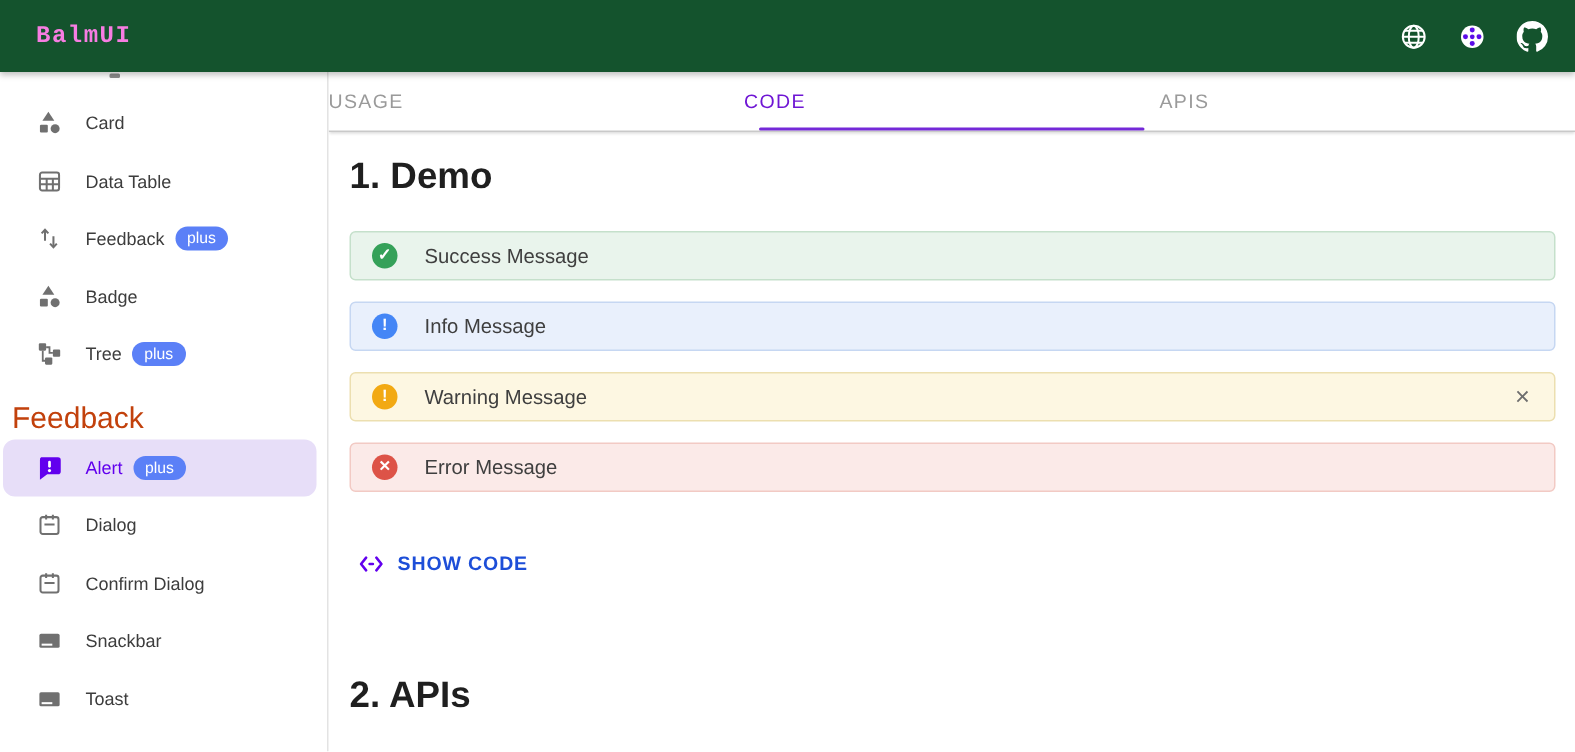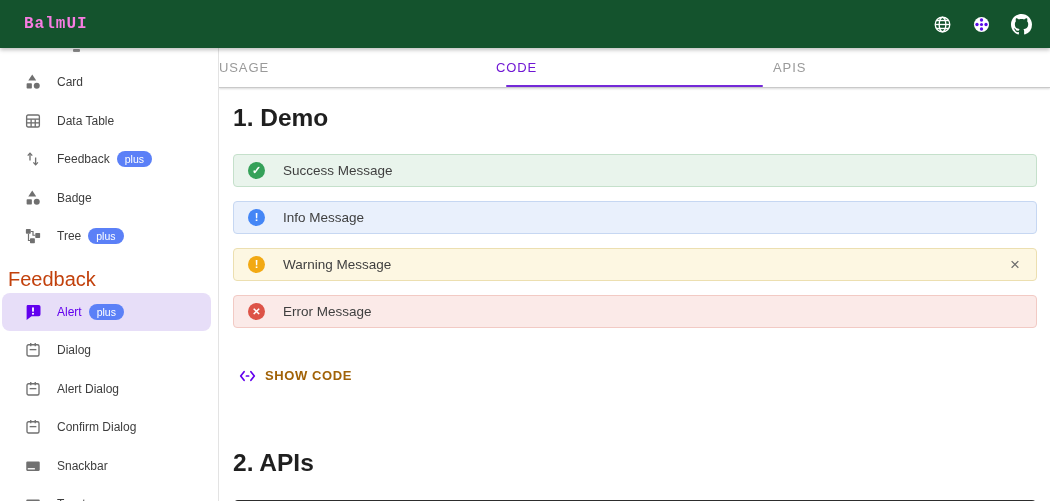--- a/index.html
+++ b/index.html
@@ -62,21 +62,21 @@
   .alert.success .a-icon { background:#35a159; }
   .alert.info { background:#e9f0fc; border-color:#c6d7f2; }
   .alert.info .a-icon { background:#4486f6; }
   .alert.warning { background:#fdf7e2; border-color:#ecdfb0; }
   .alert.warning .a-icon { background:#f2a913; }
   .alert.error { background:#fbeae8; border-color:#f2cac4; }
   .alert.error .a-icon { background:#dd5347; font-size:10px; }
 
   
   .show-code { display:inline-flex; align-items:center; gap:9px; margin:26px 0 0 6px;
-               color:#a16207; font-size:13px; font-weight:700; letter-spacing:.6px;
+               color:#1d4ed8; font-size:13px; font-weight:700; letter-spacing:.6px;
                cursor:pointer; }
 
   
   .codeblock { background:#2d2d2d; border-radius:5px; padding:17px 16px; height:80px;
                font-family:"DejaVu Sans Mono", monospace; font-size:13px; line-height:1.4;
                overflow:hidden; white-space:pre; }
   .cb-p { color:#b8b8b8; }
   .cb-t { color:#cc6666; font-style:italic; }
   .cb-c { color:#999999; font-style:italic; }
 
@@ -208,31 +208,20 @@
             <svg width="18" height="18" viewBox="0 0 24 24" fill="none" stroke="#707070" stroke-width="1.8">
               <rect x="4" y="5" width="16" height="15" rx="2"></rect>
               <line x1="9" y1="2.8" x2="9" y2="7"></line>
               <line x1="15" y1="2.8" x2="15" y2="7"></line>
               <line x1="7.5" y1="11.5" x2="16.5" y2="11.5"></line>
             </svg>
           </span>
           <span class="nav-label">Dialog</span>
         </div>
 
-        <div class="nav-item">
-          <span class="nav-ic">
-            <svg width="18" height="18" viewBox="0 0 24 24" fill="none" stroke="#707070" stroke-width="1.8">
-              <rect x="4" y="5" width="16" height="15" rx="2"></rect>
-              <line x1="9" y1="2.8" x2="9" y2="7"></line>
-              <line x1="15" y1="2.8" x2="15" y2="7"></line>
-              <line x1="7.5" y1="11.5" x2="16.5" y2="11.5"></line>
-            </svg>
-          </span>
-          <span class="nav-label">Alert Dialog</span>
-        </div>
 
         <div class="nav-item">
           <span class="nav-ic">
             <svg width="18" height="18" viewBox="0 0 24 24" fill="none" stroke="#707070" stroke-width="1.8">
               <rect x="4" y="5" width="16" height="15" rx="2"></rect>
               <line x1="9" y1="2.8" x2="9" y2="7"></line>
               <line x1="15" y1="2.8" x2="15" y2="7"></line>
               <line x1="7.5" y1="11.5" x2="16.5" y2="11.5"></line>
             </svg>
           </span>

